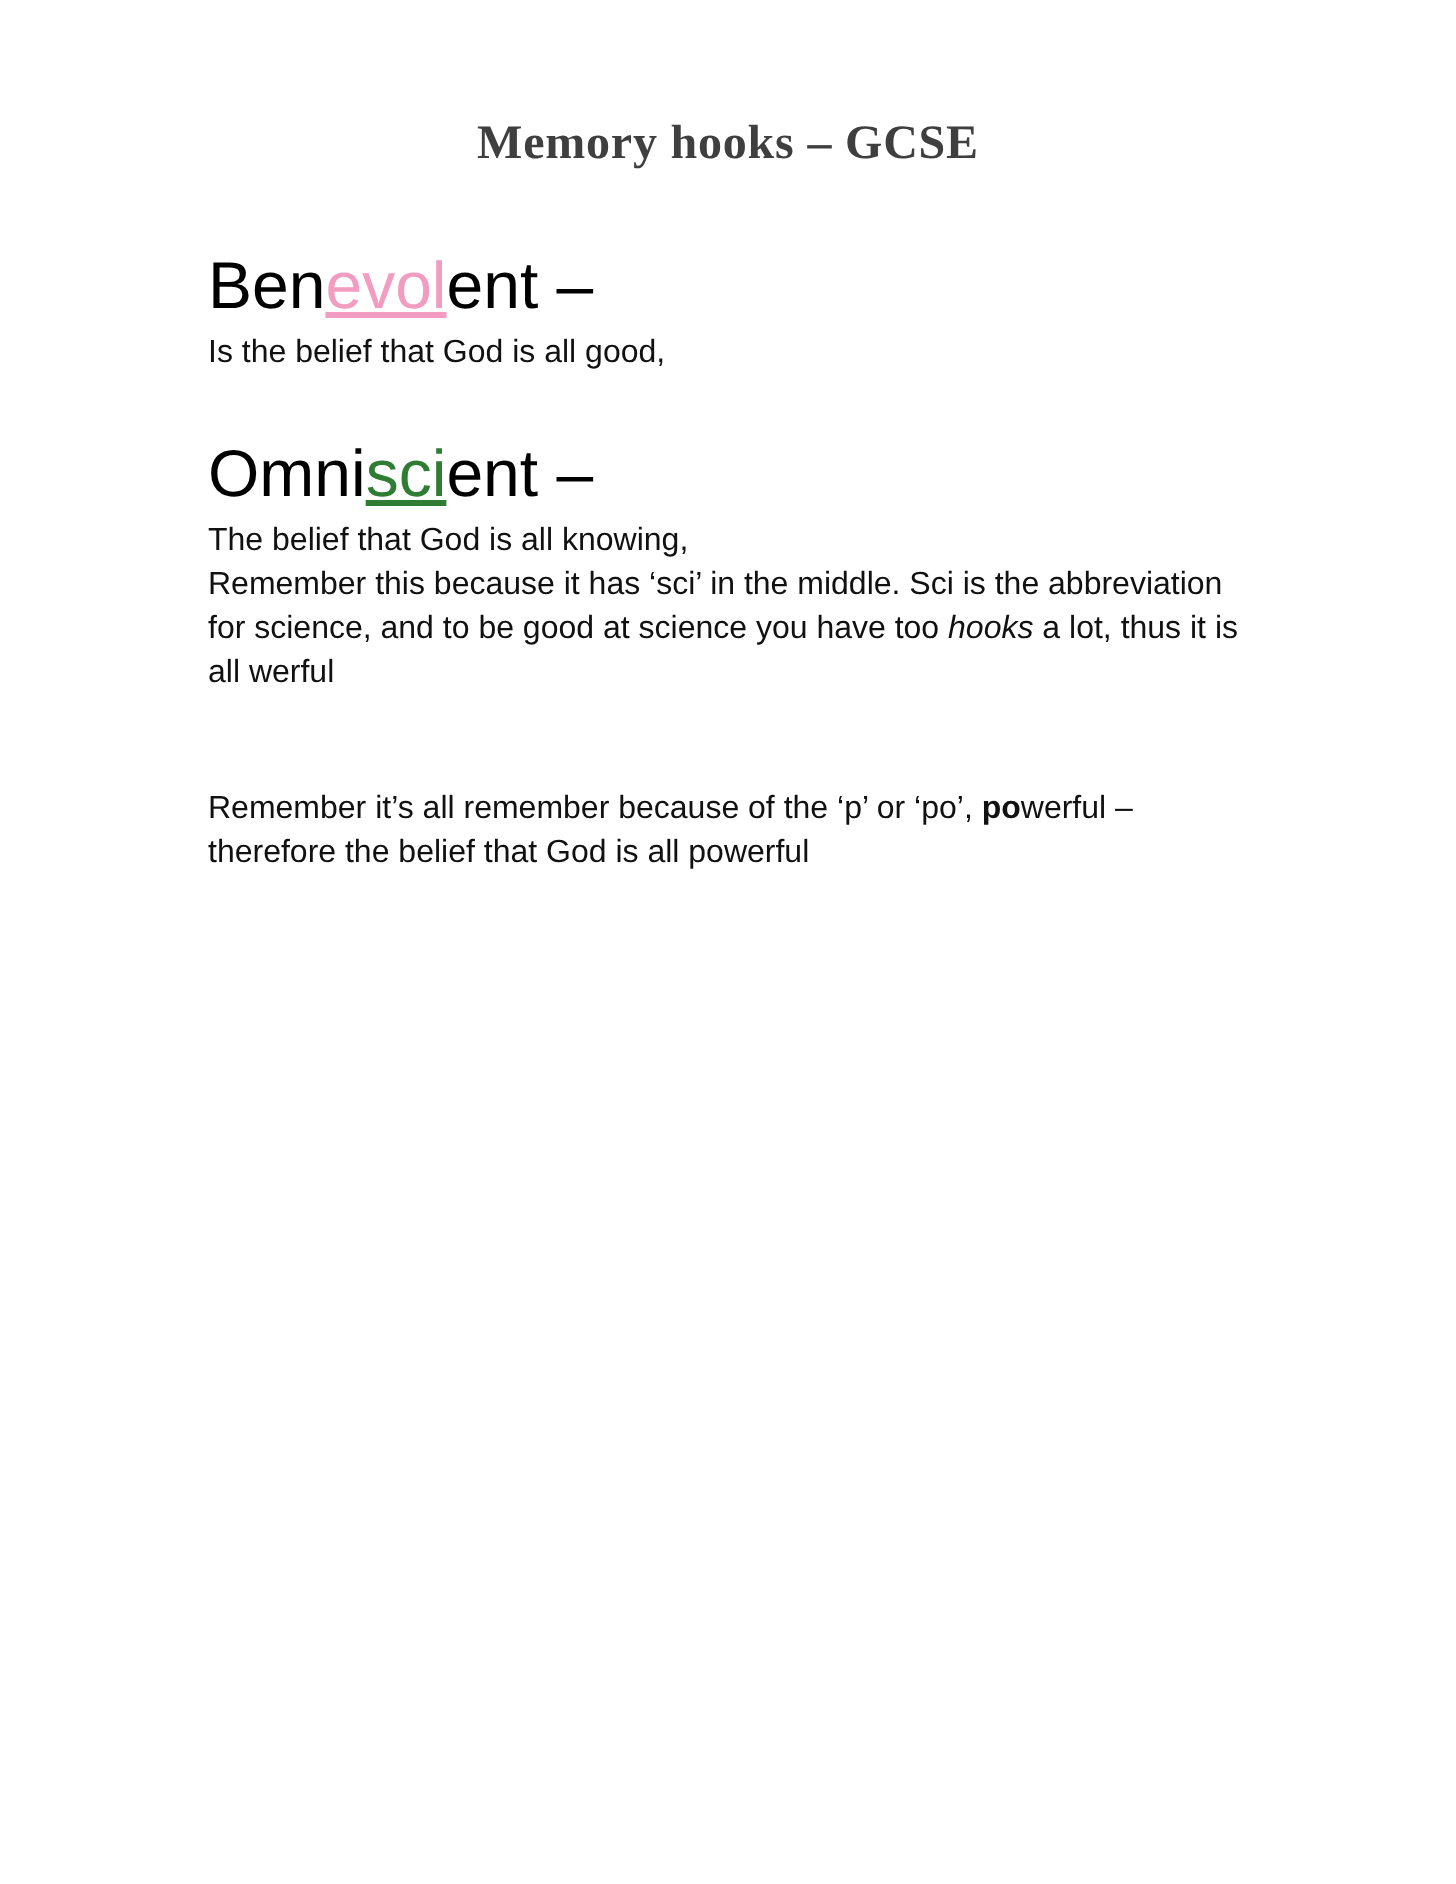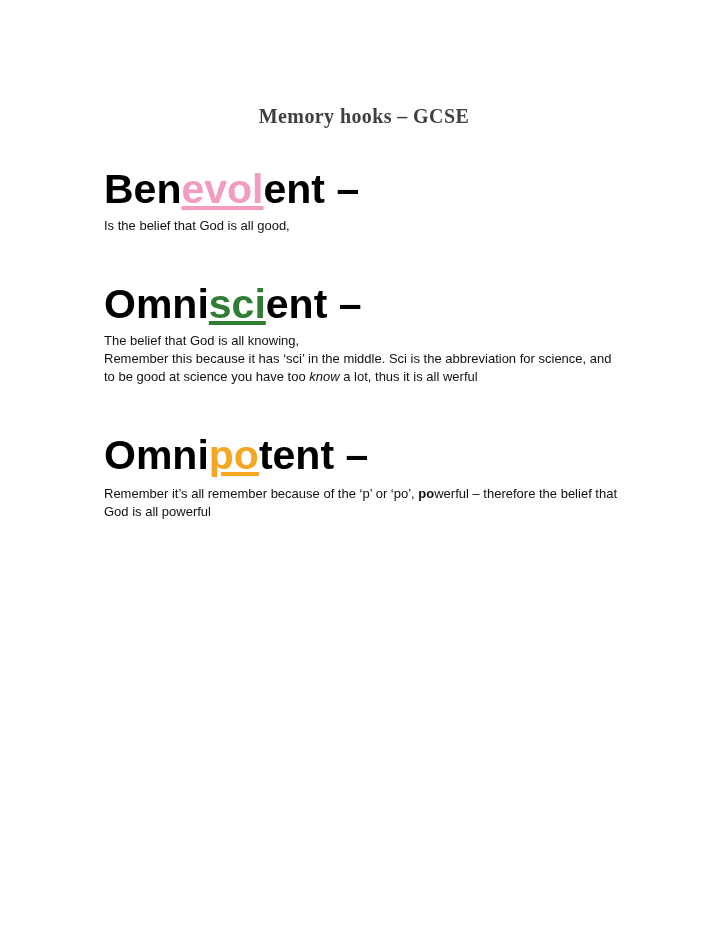--- a/index.html
+++ b/index.html
@@ -17,81 +17,80 @@
   .page {
     position: relative;
     width: 728px;
     height: 942px;
     box-sizing: border-box;
     padding: 0;
     overflow: hidden;
   }
   .doc-title {
     font-family: "Liberation Serif", serif;
-    font-size: 20px;
+    font-size: 24px;
     color: #3f3f3f;
     text-align: center;
     letter-spacing: 0.4px;
-    margin: 17px;
-    padding-top: 88px;
+    margin: 0;
+    padding-top: 59px;
   }
   .content {
     padding: 0 104px;
     margin-top: 38px;
   }
   .entry {
     margin-bottom: 30px;
   }
   .entry-heading {
     font-family: "Liberation Sans", sans-serif;
-    font-size: 41px;
+    font-size: 33px;
     line-height: 1.15;
-    font-weight: bold;
+    font-weight: normal;
     color: #000000;
     margin: 0 0 4px 0;
     white-space: nowrap;
   }
   .hl {
     text-decoration: underline;
   }
   .hl-pink { color: #f19cc0; }
   .hl-green { color: #2e7d32; }
   .hl-orange { color: #f5a623; }
   .entry-body {
-    font-size: 13px;
+    font-size: 16px;
     line-height: 1.38;
     color: #111111;
     margin: 0;
     max-width: 530px;
   }
   .entry-body .ital { font-style: italic; }
   .entry-body .bold { font-weight: bold; }
   #entry-benevolent { margin-top: 2px; }
-  #entry-omniscient { margin-top: 46px; }
+  #entry-omniscient { margin-top: 30px; }
   #entry-omnipotent { margin-top: 46px; }
   #entry-omnipotent .entry-heading { margin-bottom: 6px; }
 </style>
 </head>
 <body>
 
 <div class="page">
 
   <h1 class="doc-title">Memory hooks – GCSE</h1>
 
   <div class="content">
 
     <section class="entry" id="entry-benevolent">
       <h2 class="entry-heading"><span>Ben</span><span class="hl hl-pink">evol</span><span>ent –</span></h2>
       <p class="entry-body"><span>Is the belief that God is all good,</span><br></p>
     </section>
 
     <section class="entry" id="entry-omniscient">
       <h2 class="entry-heading"><span>Omni</span><span class="hl hl-green">sci</span><span>ent –</span></h2>
-      <p class="entry-body"><span>The belief that God is all knowing,</span><br><span>Remember this because it has ‘sci’ in the middle. Sci is the abbreviation for science, and to be good at science you have too </span><span class="ital">know</span><span> a lot, thus it is all werful</span></p>
+      <p class="entry-body"><span>The belief that God is all knowing,</span><br><span>Remember this because it has ‘sci’ in the middle. Sci is the abbreviation for science, and to be good at science you have too </span><span class="ital">hooks</span><span> a lot, thus it is all werful</span></p>
     </section>
 
     <section class="entry" id="entry-omnipotent">
-      <h2 class="entry-heading"><span>Omni</span><span class="hl hl-orange">po</span><span>tent –</span></h2>
       <p class="entry-body"><span>Remember it’s all remember because of the ‘p’ or ‘po’, </span><span class="bold">po</span><span>werful – therefore the belief that God is all powerful</span></p>
     </section>
 
   </div>
 </div>
 
 </body></html>

